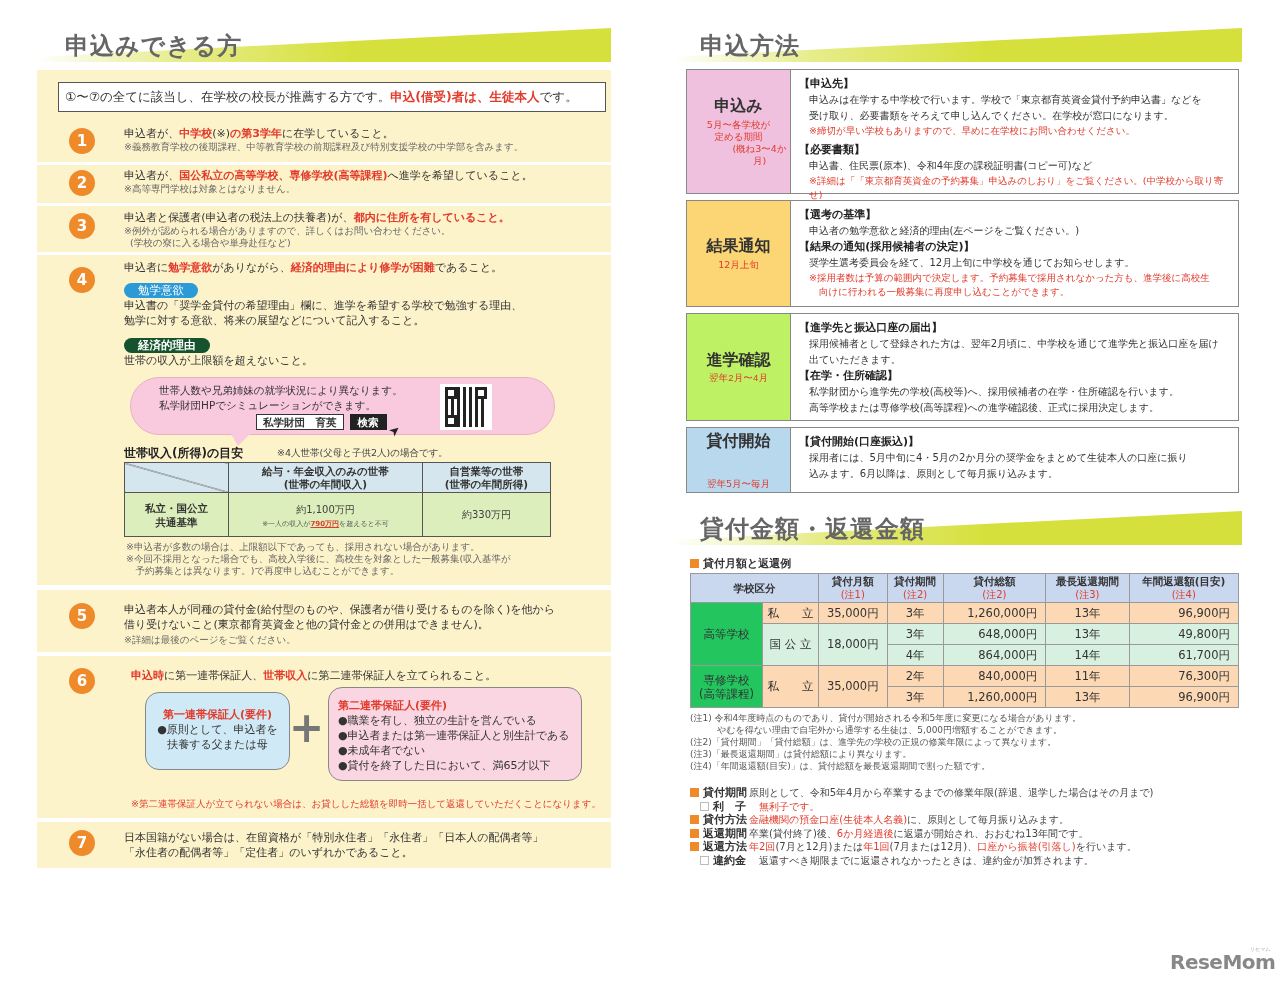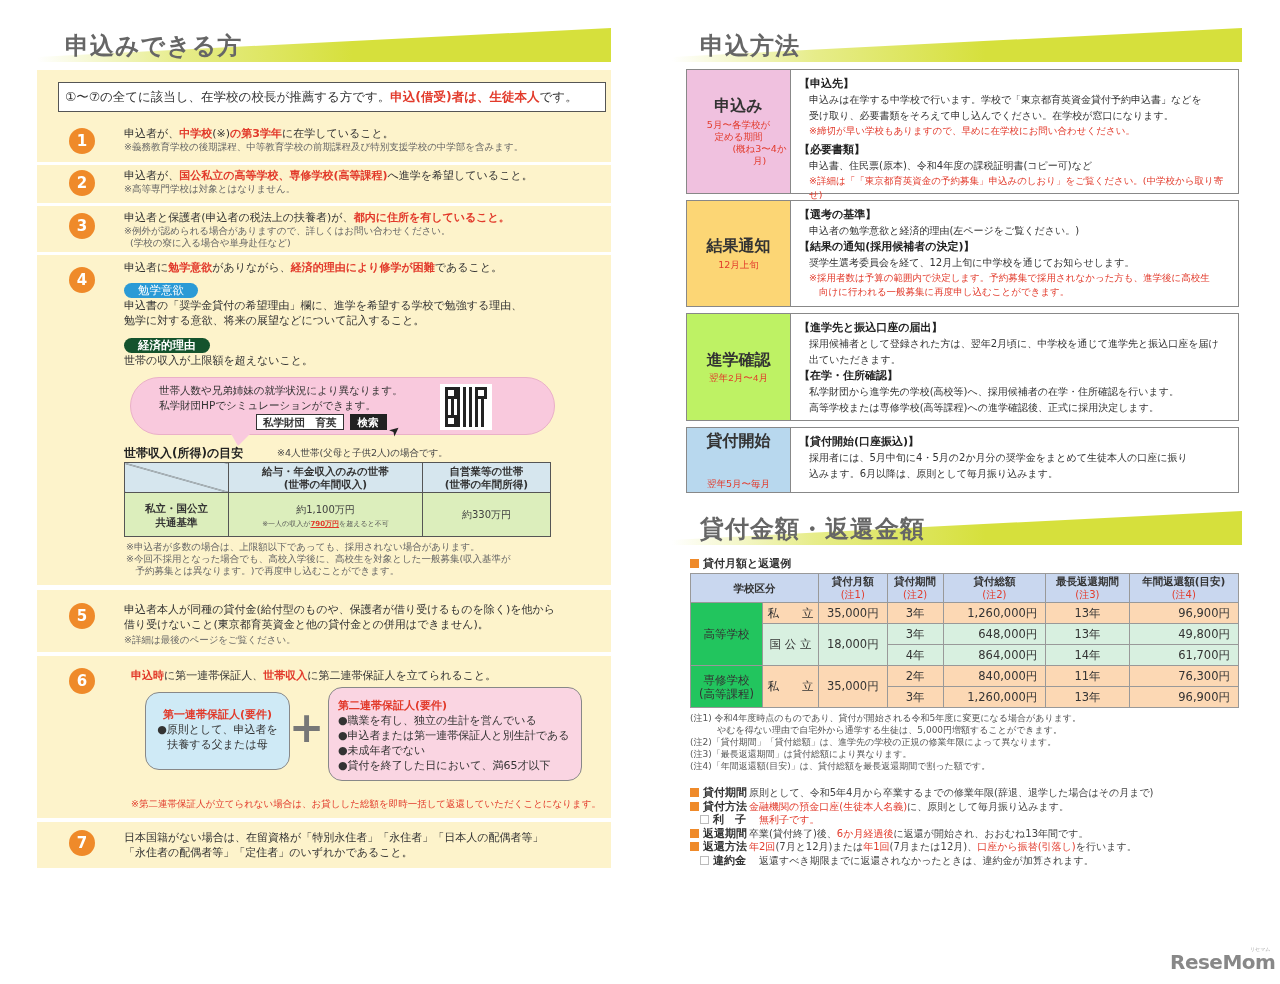--- a/index.html
+++ b/index.html
@@ -370,21 +370,21 @@
 <div class="notes">
   <div>(注1) 令和4年度時点のものであり、貸付が開始される令和5年度に変更になる場合があります。</div>
   <div>　　　やむを得ない理由で自宅外から通学する生徒は、5,000円増額することができます。</div>
   <div>(注2)「貸付期間」「貸付総額」は、進学先の学校の正規の修業年限によって異なります。</div>
   <div>(注3)「最長返還期間」は貸付総額により異なります。</div>
   <div>(注4)「年間返還額(目安)」は、貸付総額を最長返還期間で割った額です。</div>
 </div>
 
 <div class="terms">
   <div class="row"><span class="sq"></span><span class="k">貸付期間</span><span>原則として、令和5年4月から卒業するまでの修業年限(辞退、退学した場合はその月まで)</span></div>
+  <div class="row ind"><span class="sq o"></span><span class="k">利　子</span><span class="redn">無利子です。</span></div>
   <div class="row"><span class="sq"></span><span class="k">貸付方法</span><span class="redn">金融機関の預金口座(生徒本人名義)</span><span>に、原則として毎月振り込みます。</span></div>
-  <div class="row ind"><span class="sq o"></span><span class="k">利　子</span><span class="redn">無利子です。</span></div>
   <div class="row"><span class="sq"></span><span class="k">返還期間</span><span>卒業(貸付終了)後、</span><span class="redn">6か月経過後</span><span>に返還が開始され、おおむね13年間です。</span></div>
   <div class="row"><span class="sq"></span><span class="k">返還方法</span><span class="redn">年2回</span><span>(7月と12月)または</span><span class="redn">年1回</span><span>(7月または12月)、</span><span class="redn">口座から振替(引落し)</span><span>を行います。</span></div>
   <div class="row ind"><span class="sq o"></span><span class="k">違約金</span><span>返還すべき期限までに返還されなかったときは、違約金が加算されます。</span></div>
 </div>
 
 <div class="logo-small">リセマム</div>
 <div class="logo">ReseMom</div>
 
 </body></html>

